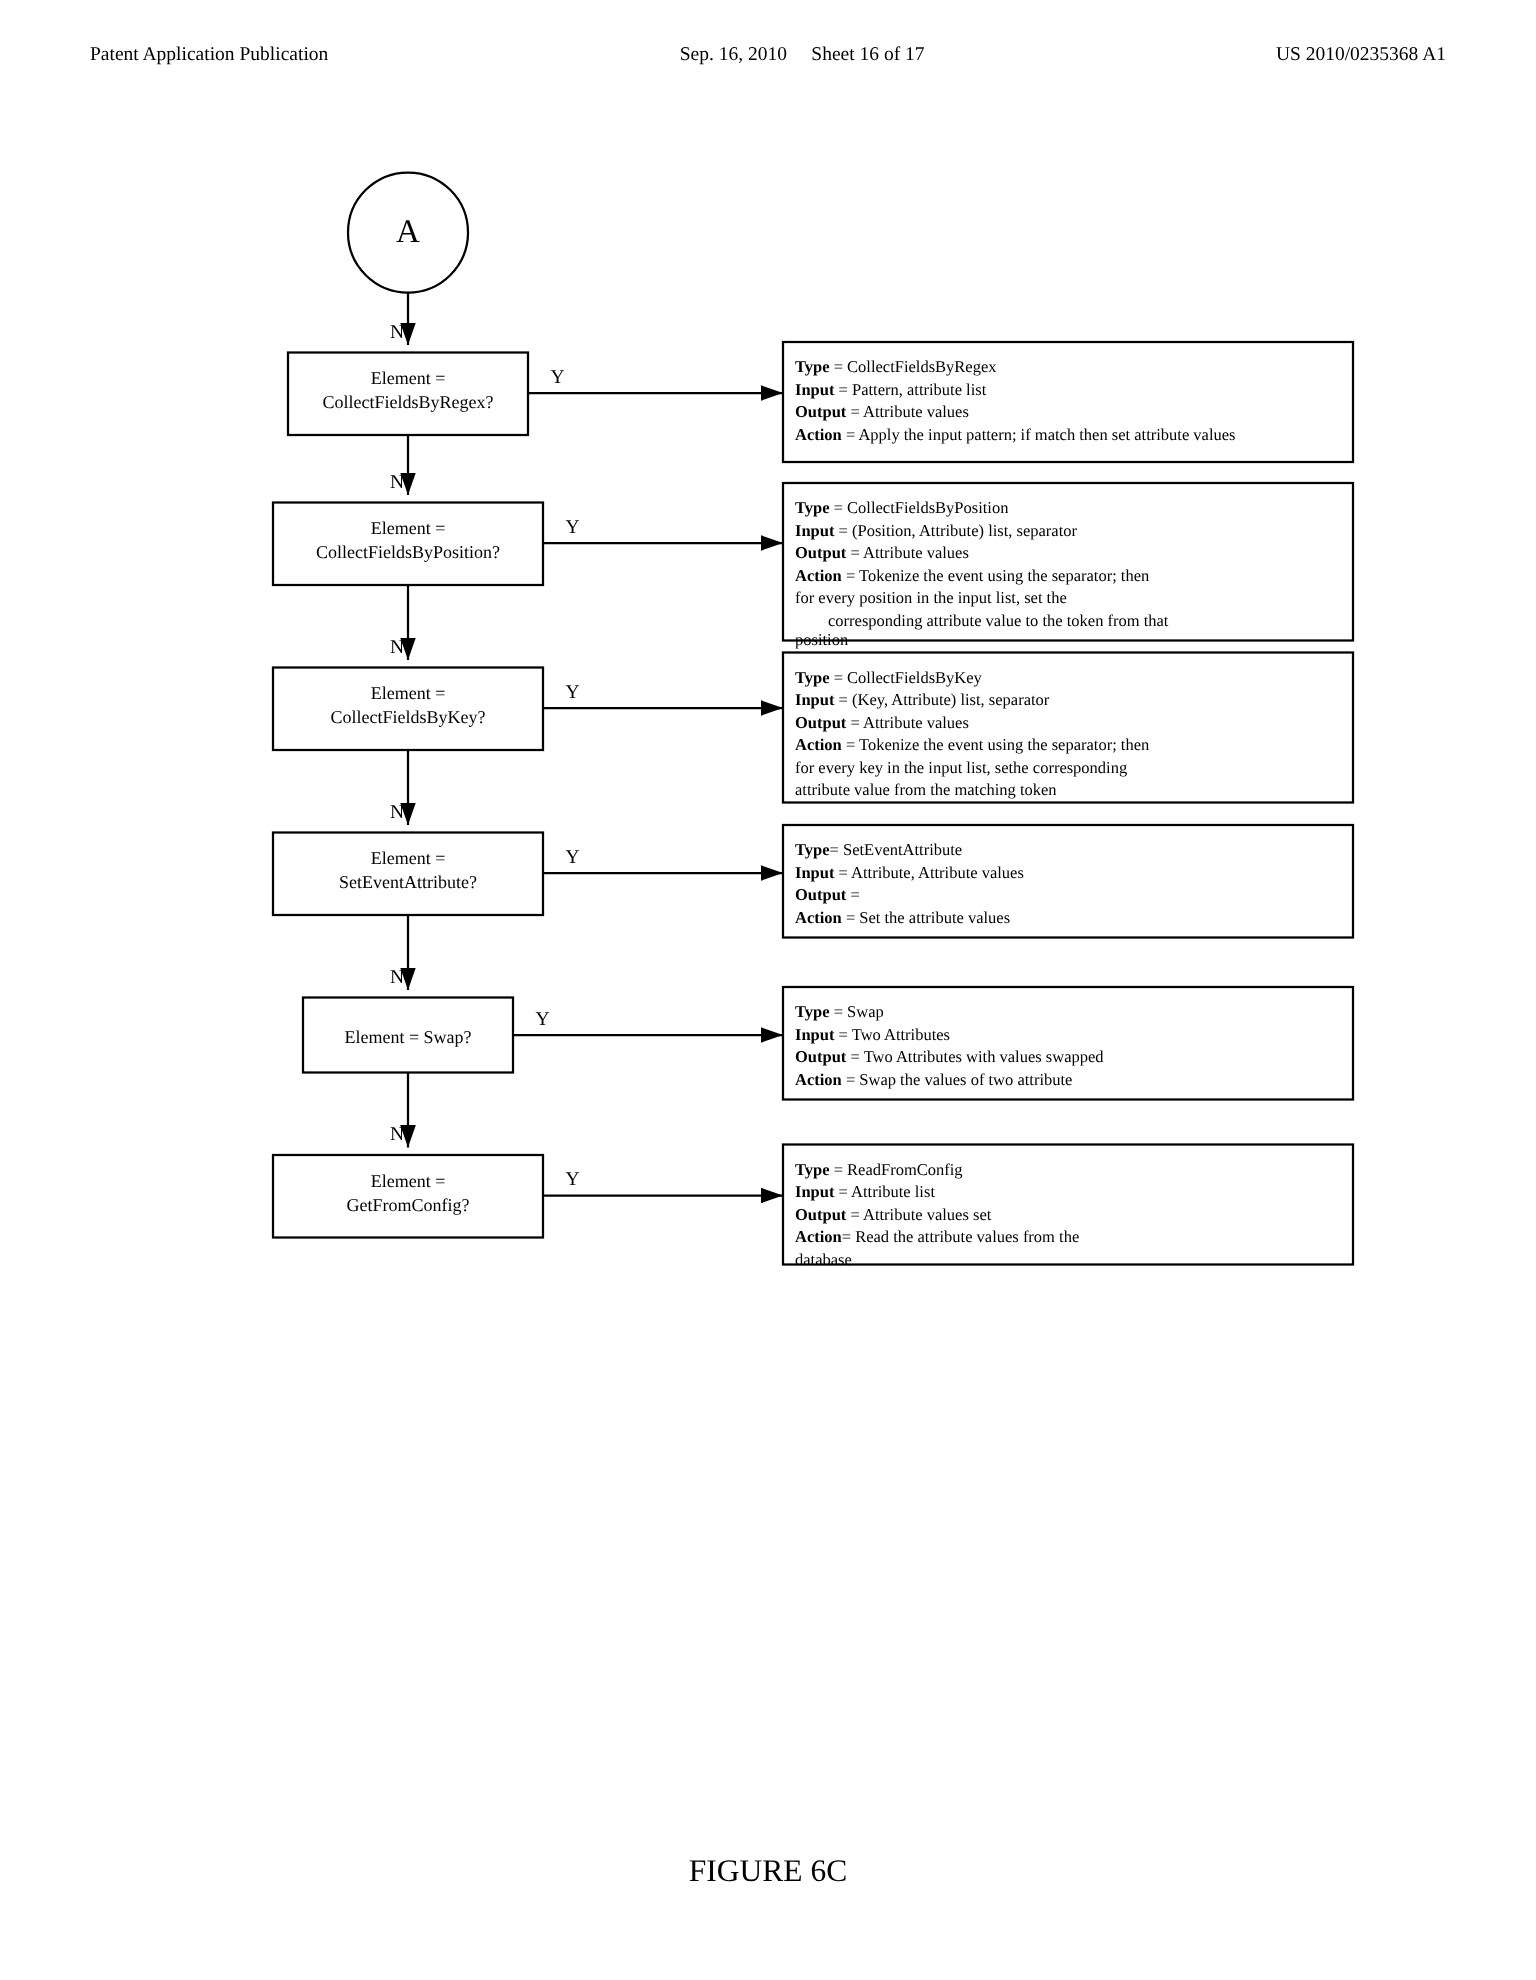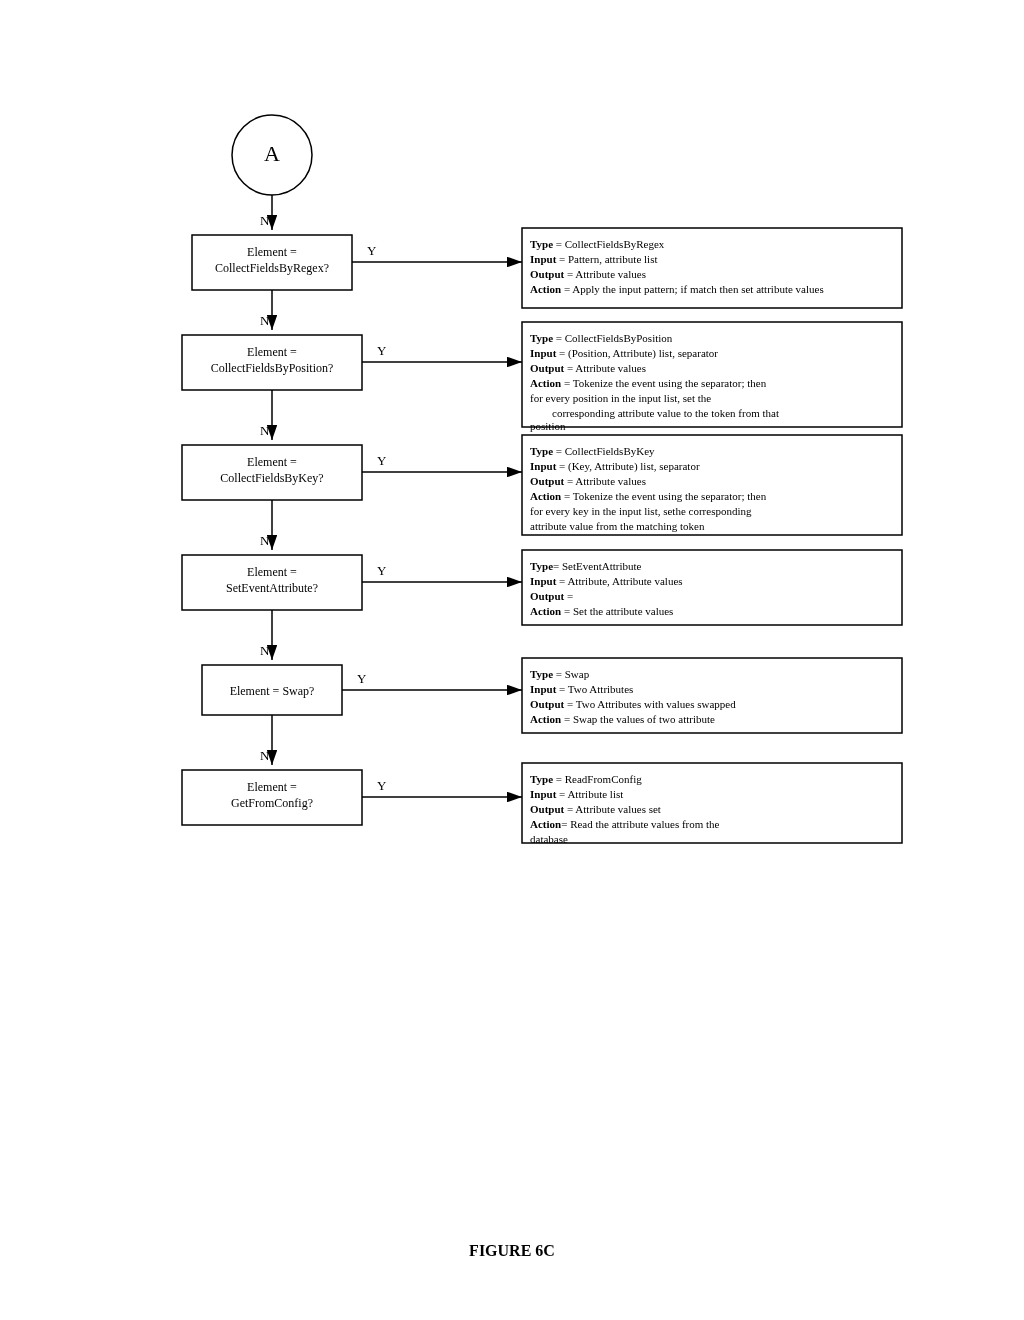--- a/index.html
+++ b/index.html
@@ -43,30 +43,38 @@
       width: 100%;
       height: 100%;
     }
 
     
     .figure-caption {
       position: absolute;
       bottom: 60px;
       left: 50%;
       transform: translateX(-50%);
-      font-size: 16px;
-      font-weight: bold;
+      font-size: 21px;
+      font-weight: normal;
       text-align: right;
     }
   </style>
 </head>
 <body>
 
 <div class="page">
 
+  <div class="header">
+    <span>Patent Application Publication</span>
+    <span>
+      <span>Sep. 16, 2010</span>&nbsp;&nbsp;&nbsp;&nbsp;
+      <span>Sheet 16 of 17</span>
+    </span>
+    <span>US 2010/0235368 A1</span>
+  </div>
 
   <div class="diagram">
     <svg viewBox="0 0 900 1100" xmlns="http://www.w3.org/2000/svg">
 
       <defs>
         <marker id="arrowhead" markerWidth="10" markerHeight="7" refX="10" refY="3.5" orient="auto">
           <polygon points="0 0, 10 3.5, 0 7" fill="#000"></polygon>
         </marker>
       </defs>
 

